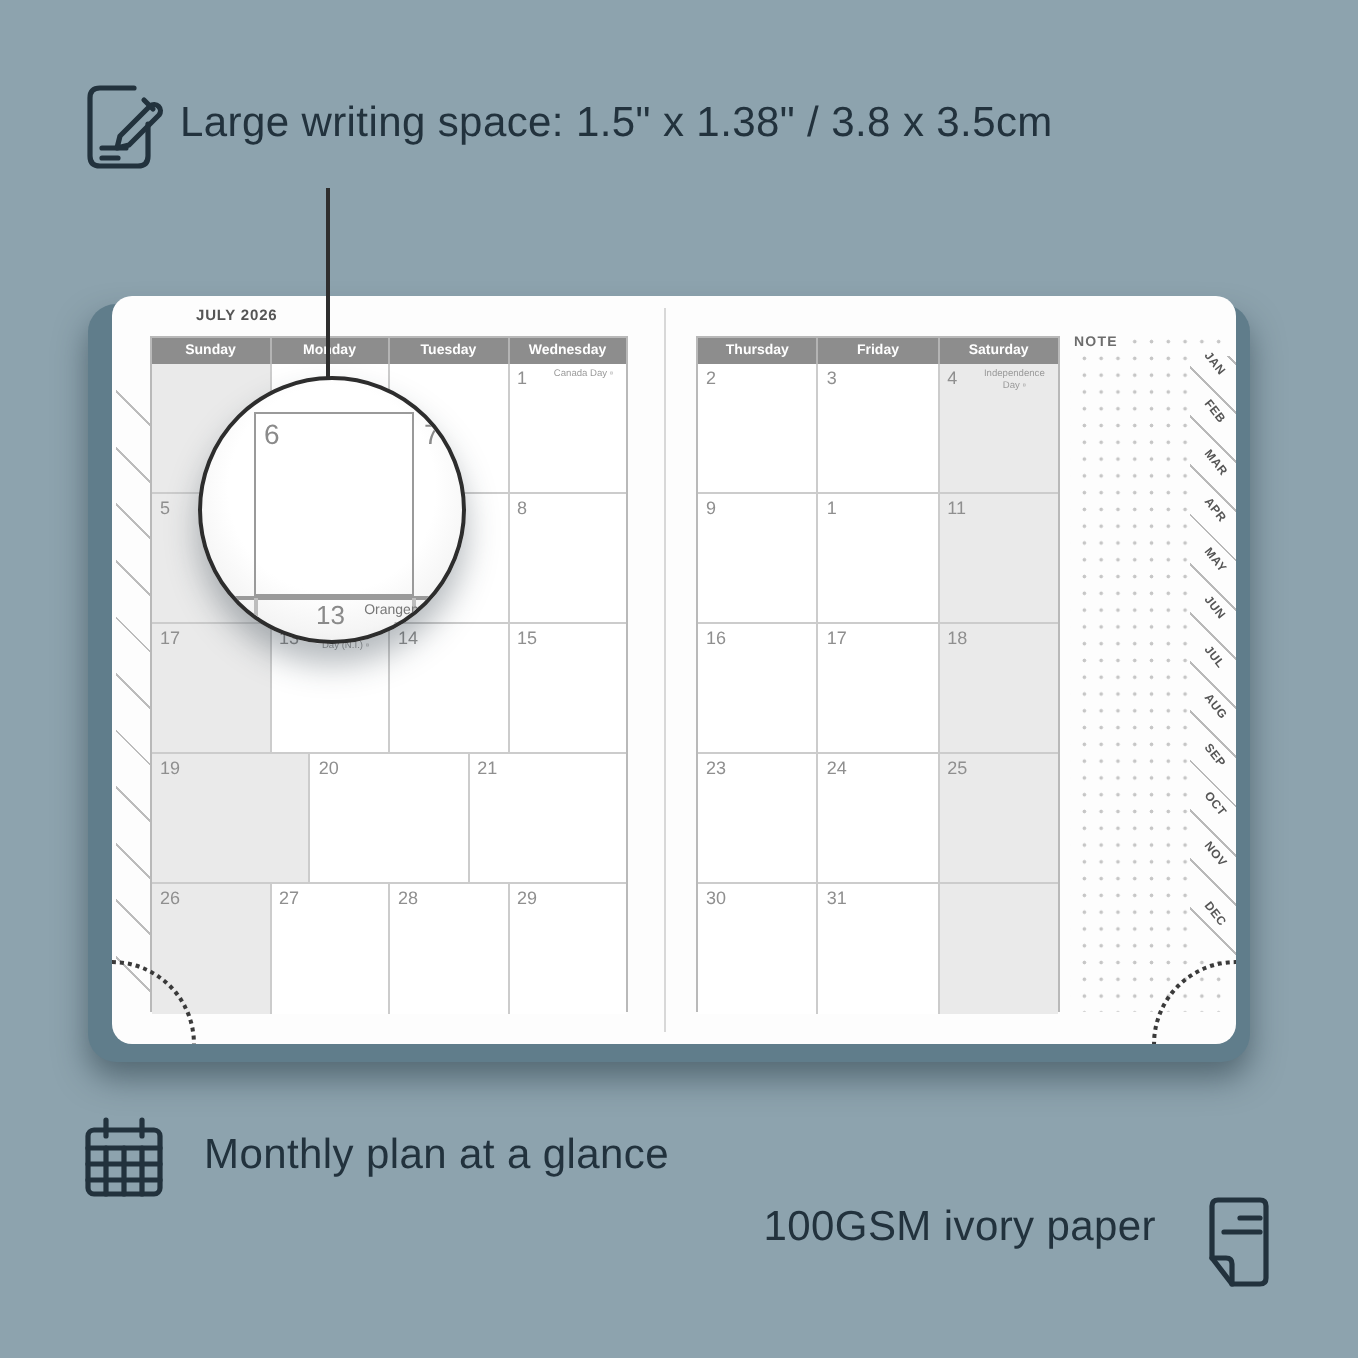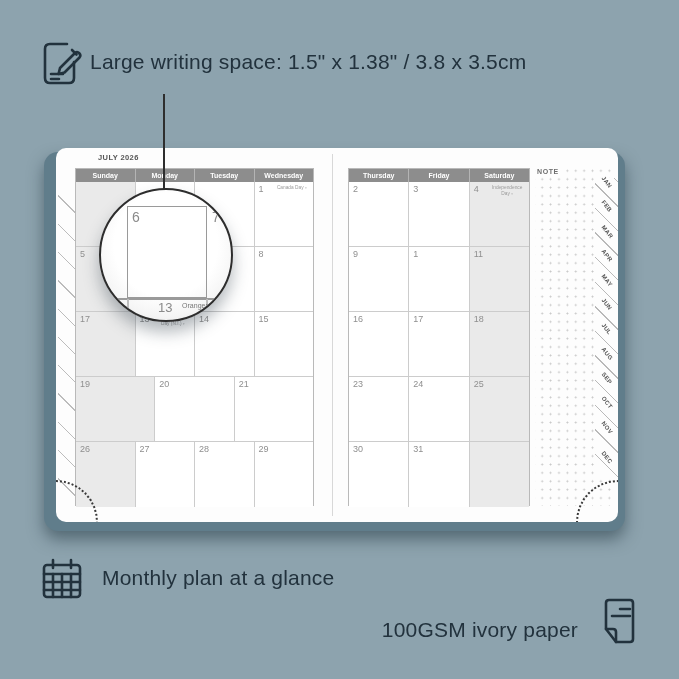--- a/index.html
+++ b/index.html
@@ -4,21 +4,21 @@
 <style>
   html,body{margin:0;padding:0;background:#8DA3AE;}
   *{box-sizing:border-box;font-family:"Liberation Sans", sans-serif;}
   #stage{position:relative;width:679px;height:679px;background:#8DA3AE;overflow:hidden;}
   .abs{position:absolute;}
 
   
   .anno-text{color:#22323D;font-size:21px;font-weight:500;letter-spacing:.2px;white-space:nowrap;}
   #topText{left:90px;top:50px;}
   #blText{left:102px;top:566px;}
-  #brText{left:300px;top:602px;width:278px;text-align:right;margin-top:16px;}
+  #brText{left:300px;top:602px;width:278px;text-align:right;}
   .anno-icon svg{display:block;}
   #topIcon{left:38px;top:34px;}
   #blIcon{left:40px;top:556px;}
   #brIcon{left:597px;top:595px;}
   #pointerLine{left:163px;top:94px;width:2px;height:101px;background:#2e2e2e;z-index:4;}
 
   
   #cover{left:44px;top:152px;width:581px;height:379px;border-radius:14px;background:#607D8B;
          box-shadow:0 8px 16px rgba(25,45,55,.5);}
   #pages{left:56px;top:148px;width:562px;height:374px;background:#fdfdfd;border-radius:10px;overflow:hidden;}

